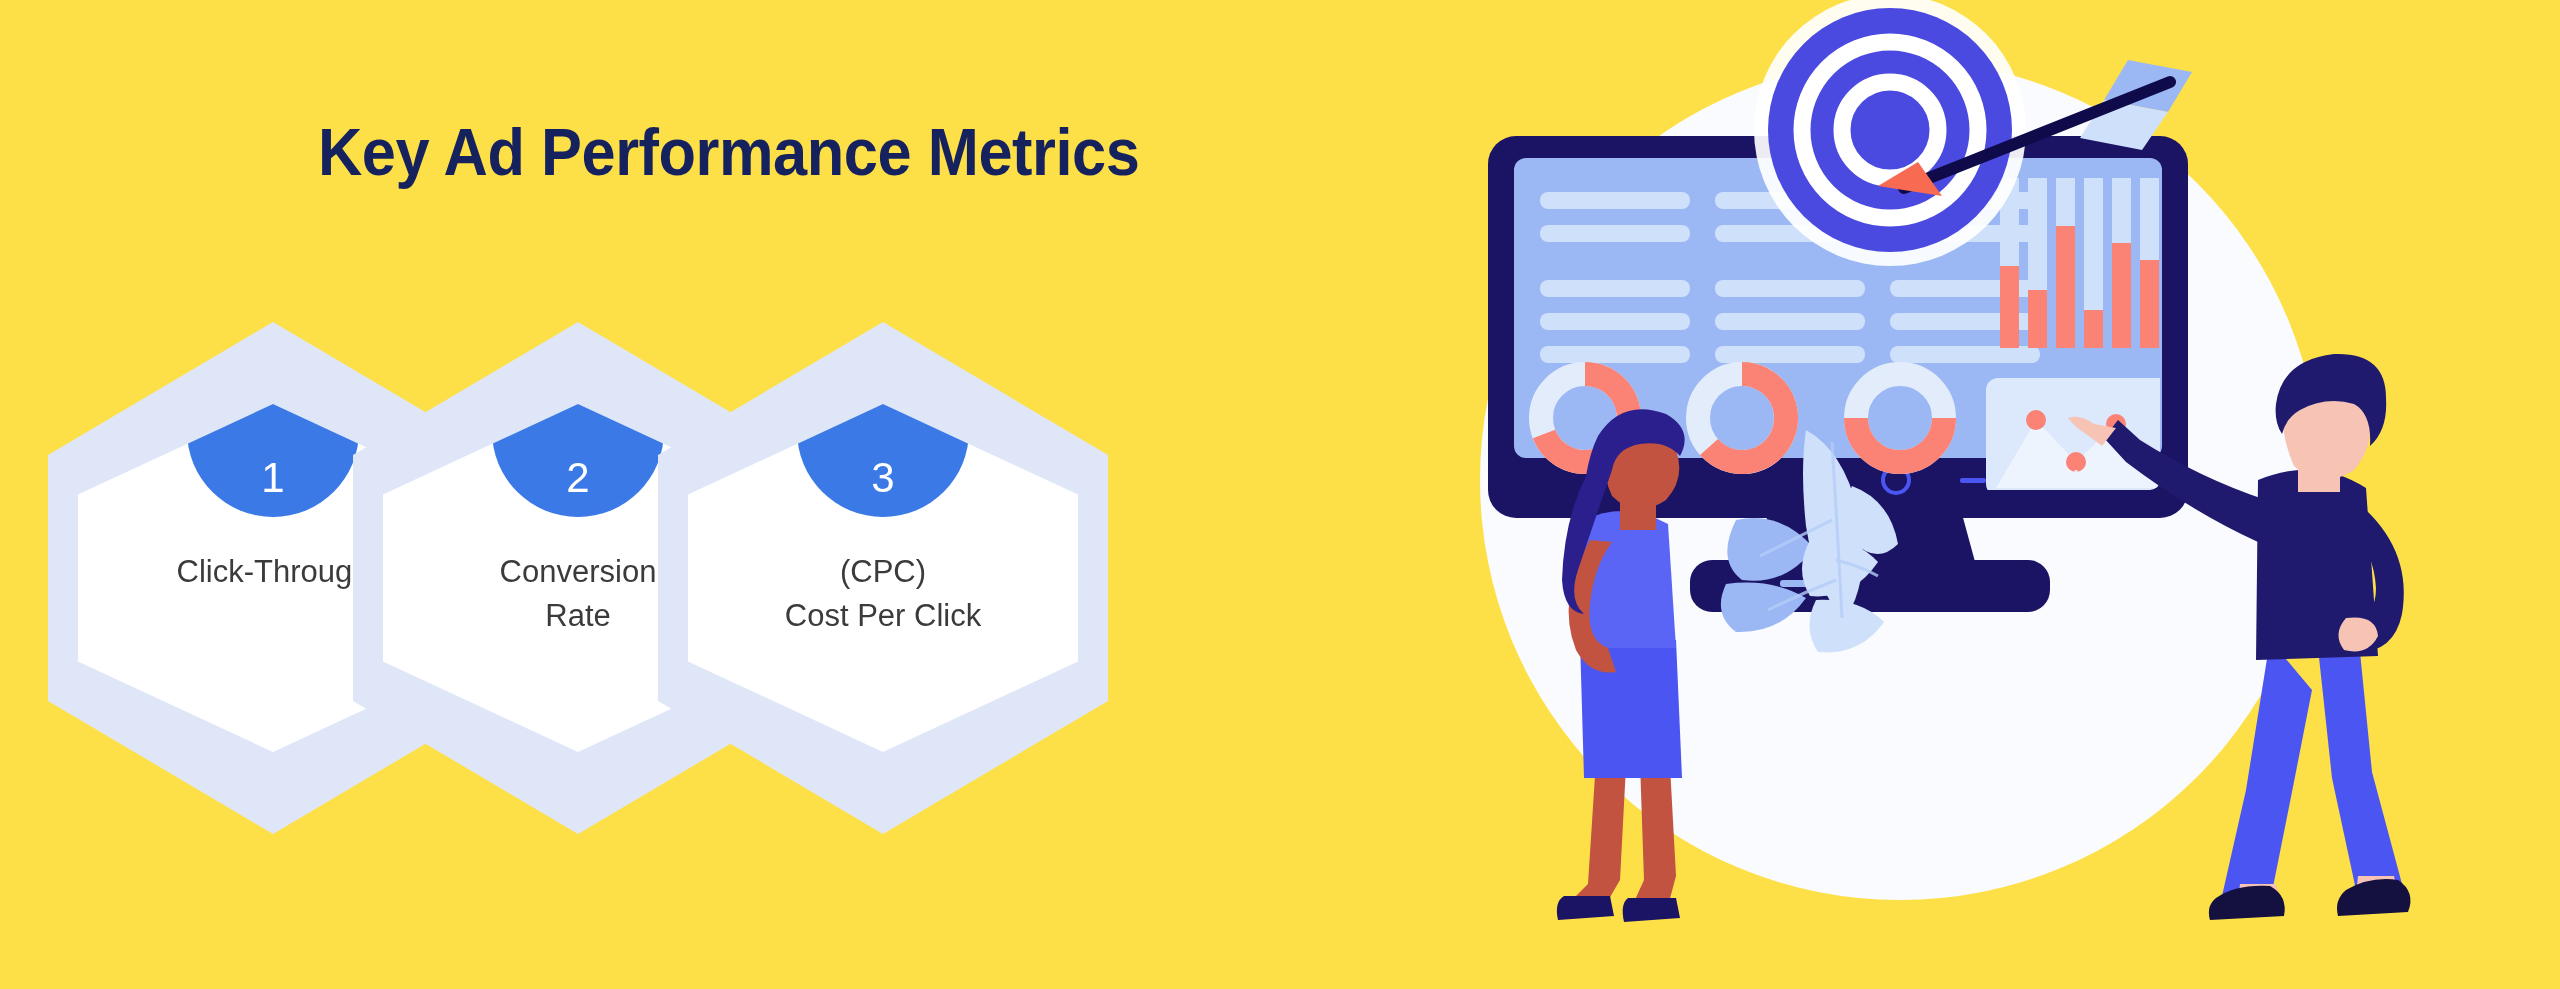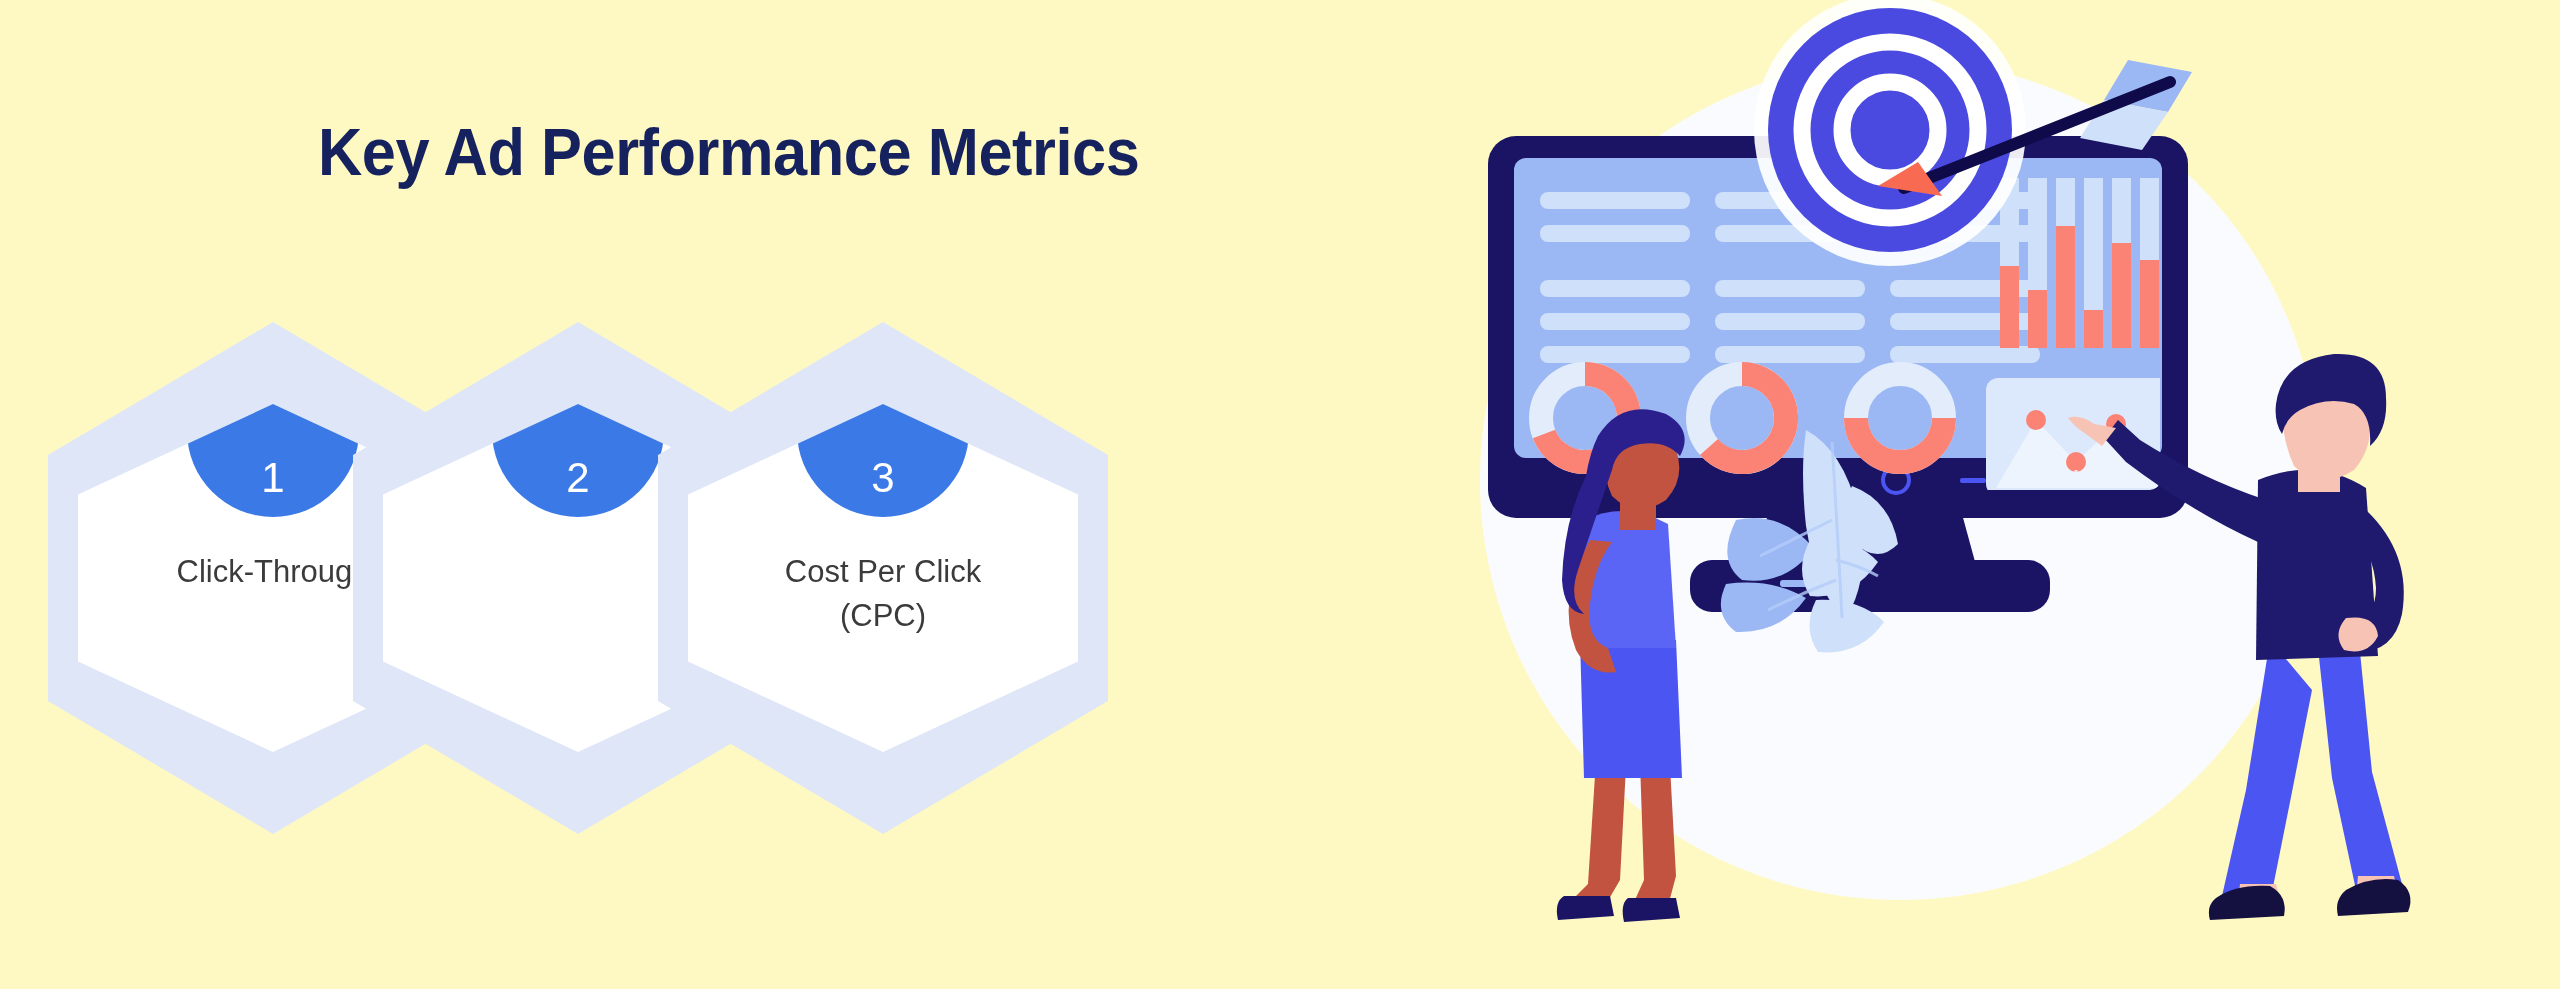--- a/index.html
+++ b/index.html
@@ -6,21 +6,21 @@
   * { margin:0; padding:0; box-sizing:border-box; }
   html, body {
     width:2560px; height:989px;
     background:#ffffff;
     font-family:"Liberation Sans", sans-serif;
     overflow:hidden;
   }
   #stage {
     position:relative;
     width:2560px; height:989px;
-    background:#fef9c3;
+    background:#fde047;
   }
 
   
   #page-title {
     position:absolute;
     left:318px; top:118px;
     width:1000px;
     font-family:"Liberation Sans", sans-serif;
     font-weight:700;
     font-size:66px;
@@ -123,33 +123,37 @@
     </div>
 
     <div class="hex-card" style="left:353px;">
       <div class="hex-outer"></div>
       <div class="hex-inner"></div>
       <div class="hex-badge-clip">
         <div class="hex-badge">
           <span class="hex-badge-num">2</span>
         </div>
       </div>
+      <div class="hex-label">
+        <div>Conversion</div>
+        <div>Rate</div>
+      </div>
     </div>
 
     <div class="hex-card" style="left:658px;">
       <div class="hex-outer"></div>
       <div class="hex-inner"></div>
       <div class="hex-badge-clip">
         <div class="hex-badge">
           <span class="hex-badge-num">3</span>
         </div>
       </div>
       <div class="hex-label">
+        <div>(CPC)</div>
         <div>Cost Per Click</div>
-        <div>(CPC)</div>
       </div>
     </div>
 
   </div>
 
   <div id="illustration">
     <svg viewBox="0 0 1080 989" xmlns="http://www.w3.org/2000/svg">
       <defs>
         <clipPath id="screenClip">
           <rect x="40" y="160" width="640" height="330" rx="10"></rect>

